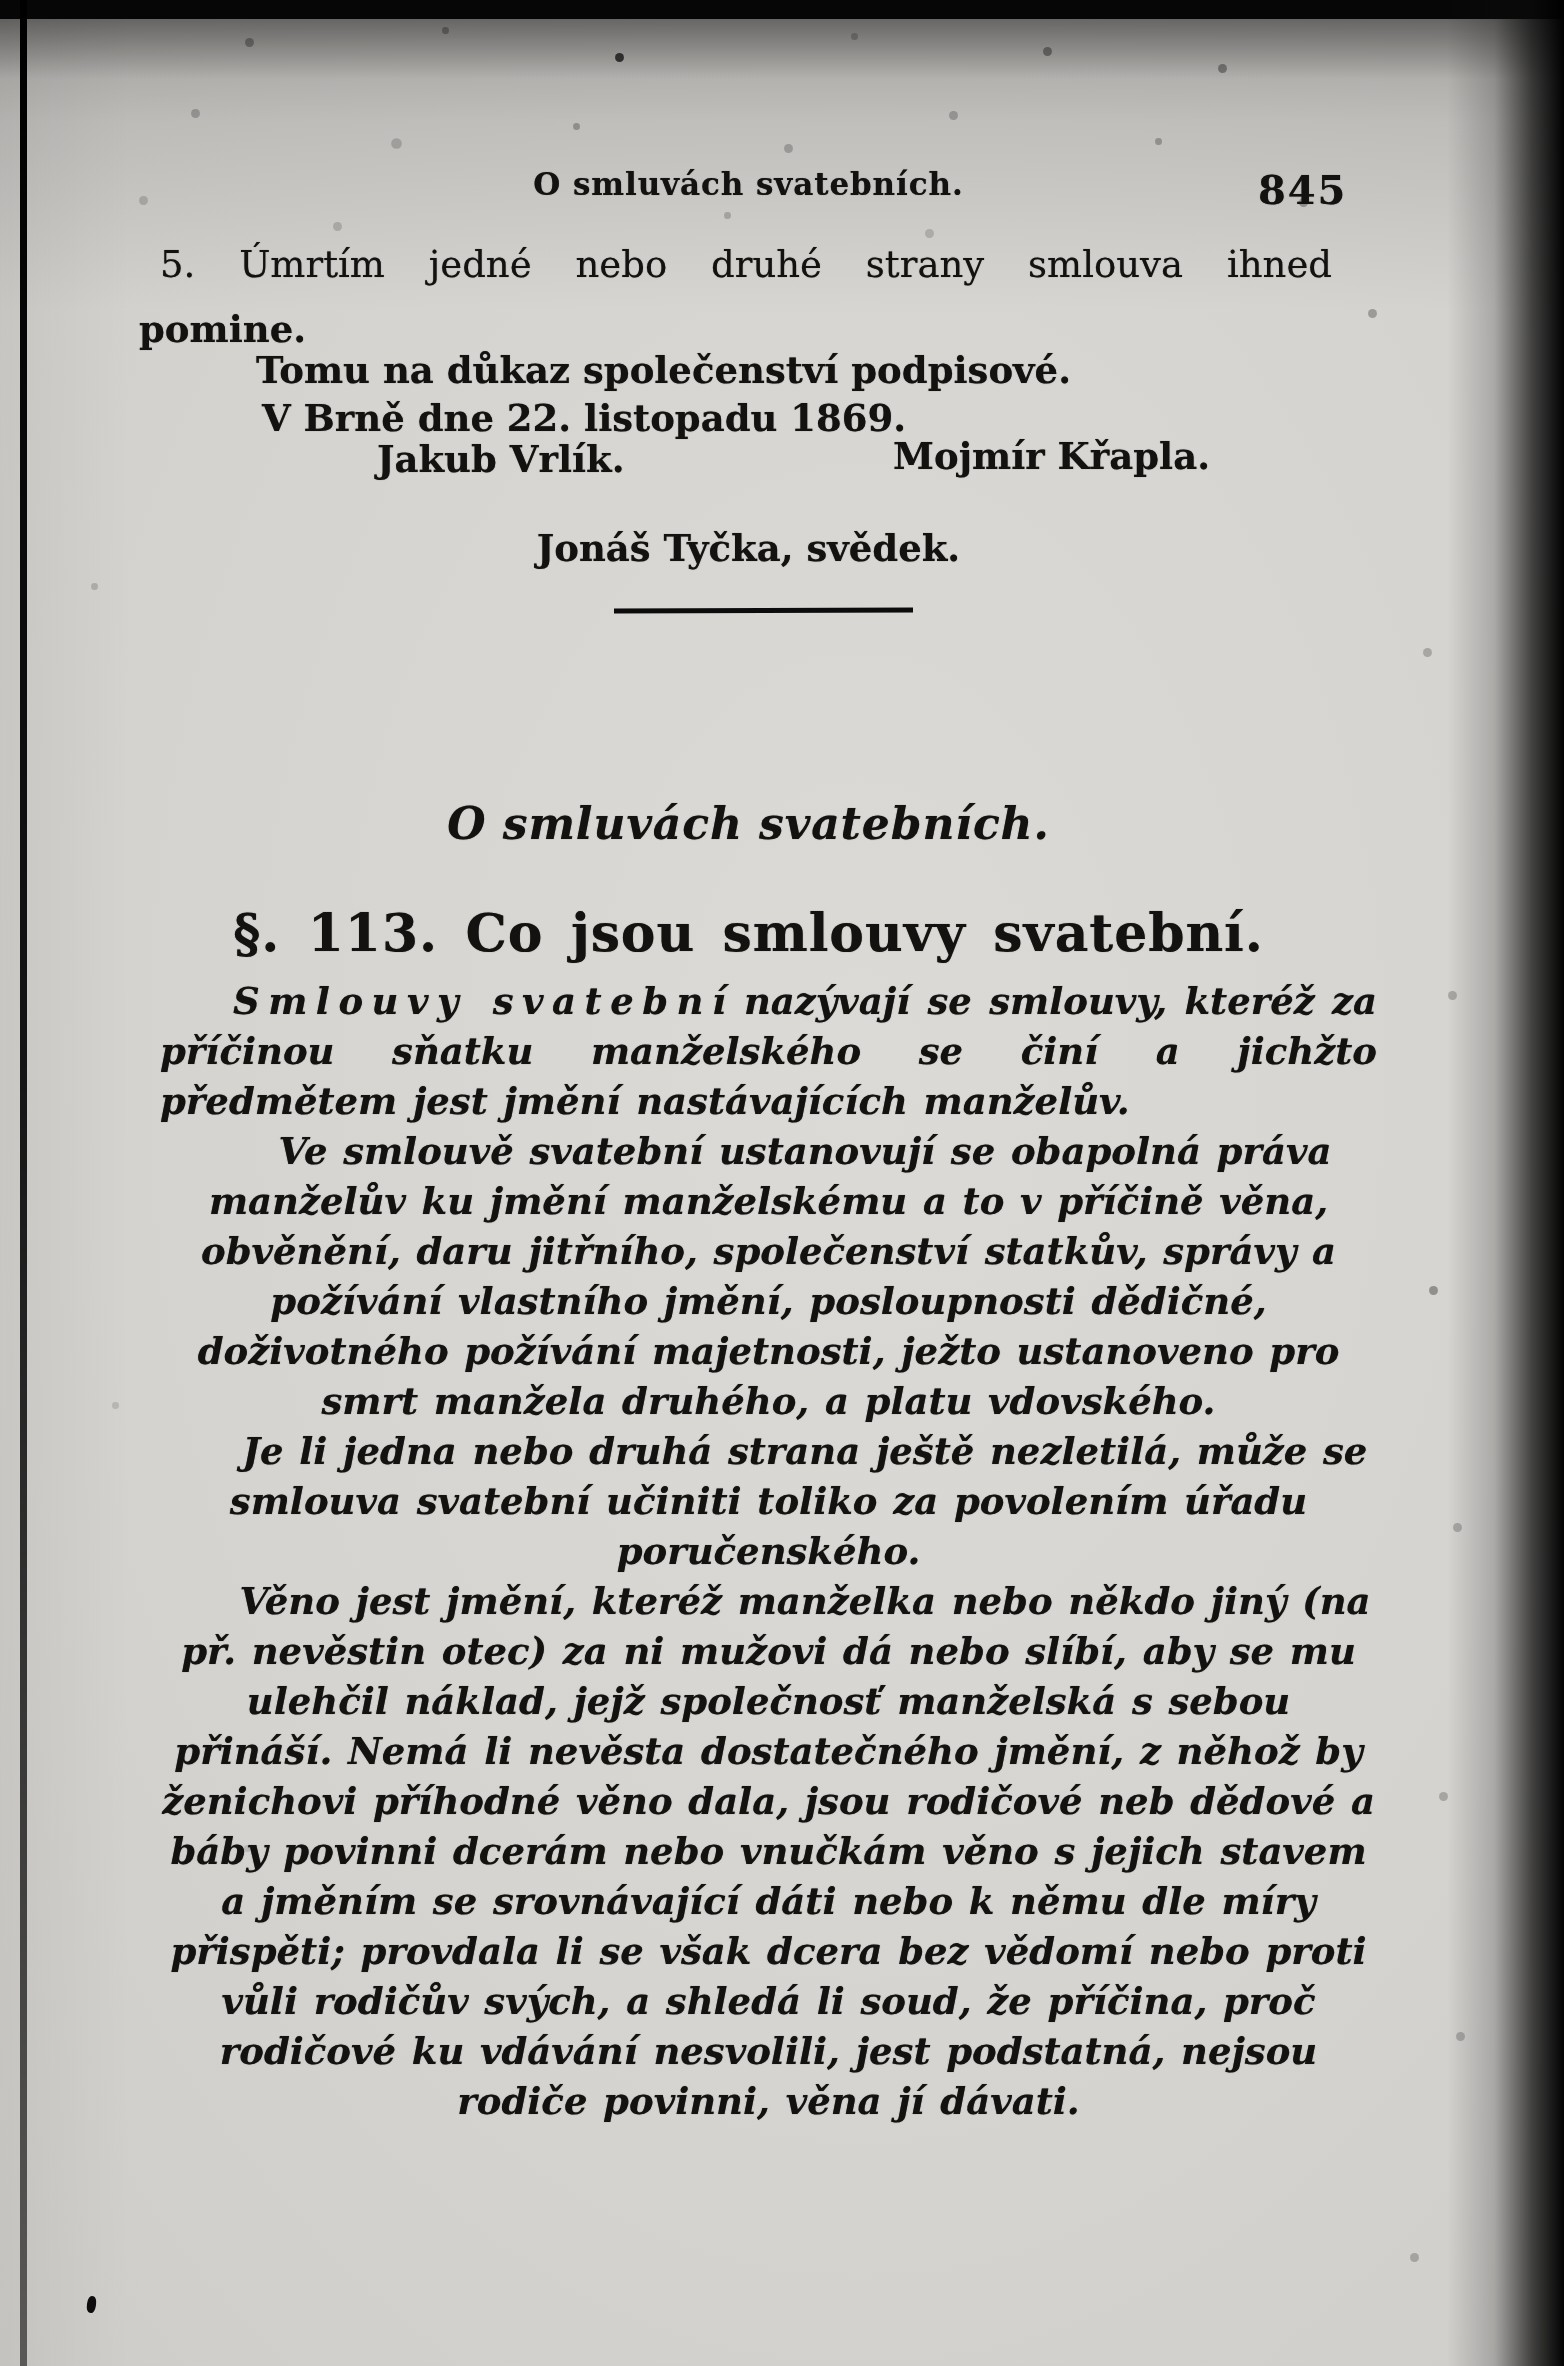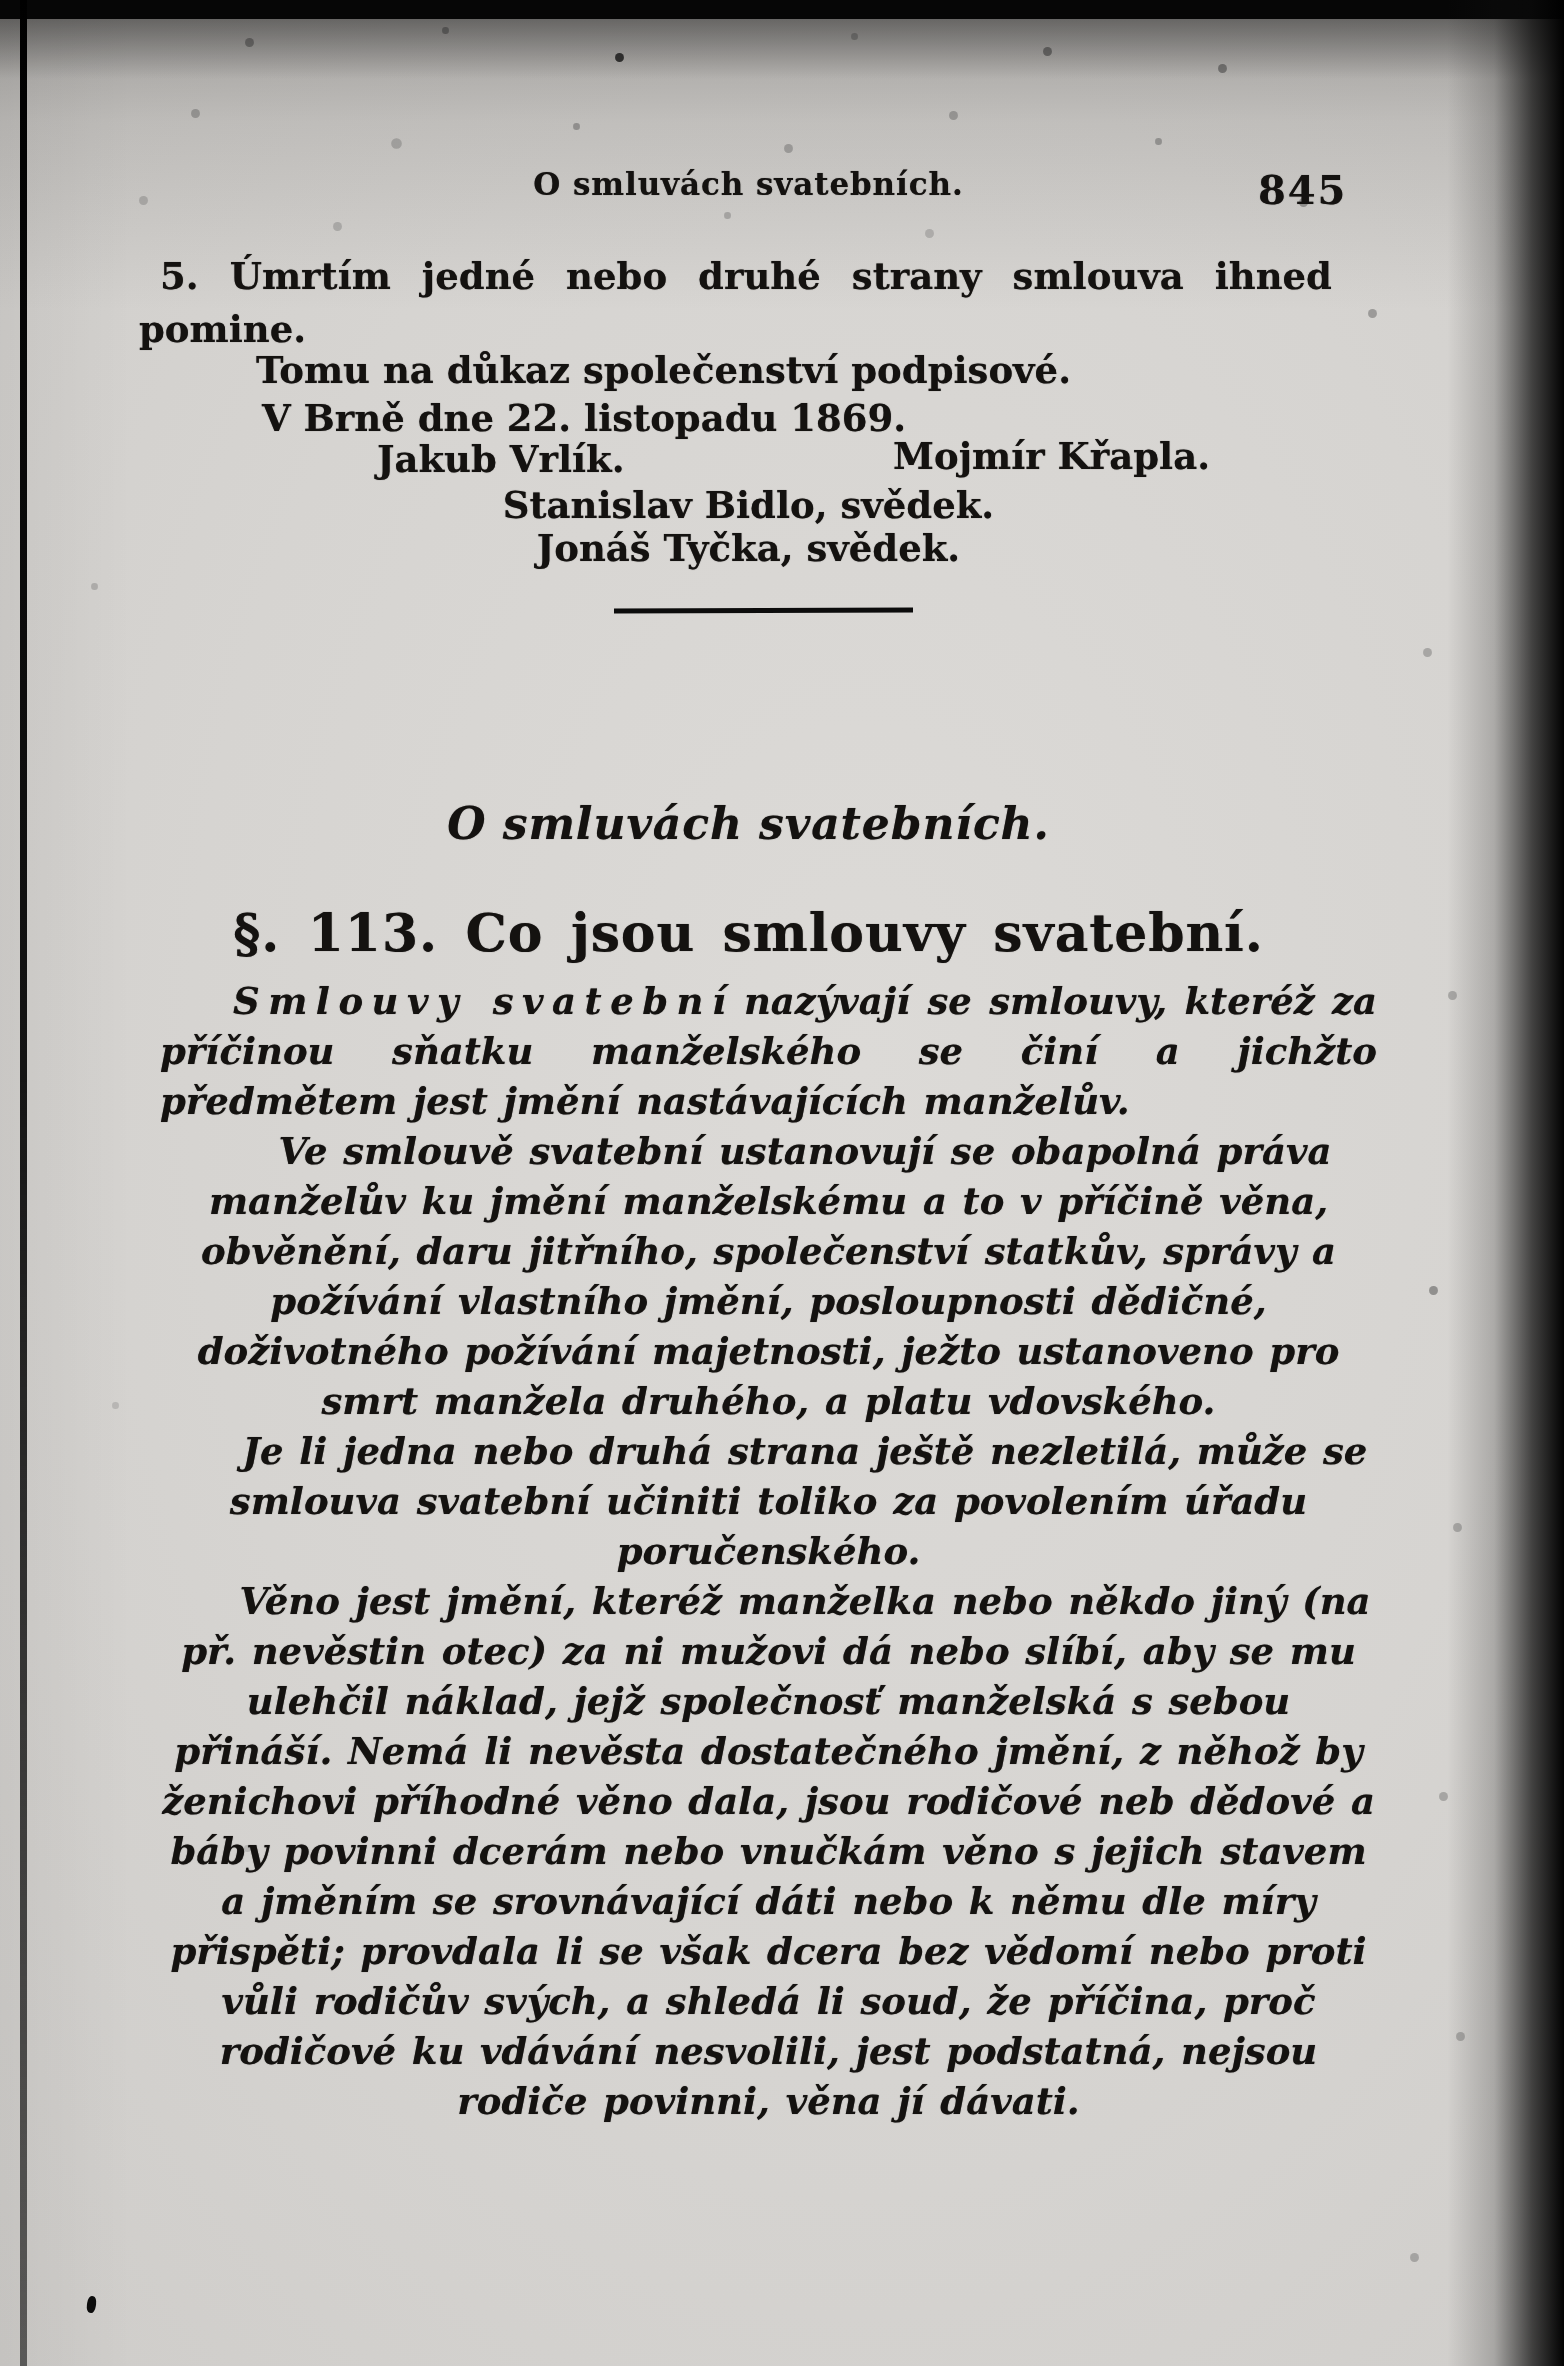--- a/index.html
+++ b/index.html
@@ -40,21 +40,21 @@
       92px 584px 0 0.9px rgba(90,90,90,.3), 1425px 650px 0 1.9px rgba(80,80,80,.35),
       1450px 993px 0 1.9px rgba(80,80,80,.35), 1431px 1288px 0 1.9px rgba(60,60,60,.45),
       1455px 1525px 0 1.9px rgba(80,80,80,.35), 1441px 1794px 0 1.9px rgba(80,80,80,.35),
       1458px 2034px 0 1.9px rgba(80,80,80,.35), 1412px 2255px 0 1.9px rgba(80,80,80,.35),
       113px 1403px 0 0.9px rgba(100,100,100,.25), 245px 1846px 0 0.9px rgba(100,100,100,.25);}
   
   .abs{position:absolute;margin:0;}
   .head{left:160px;top:166px;width:1177px;text-align:center;
     font-size:31px;font-weight:bold;letter-spacing:0.9px;}
   .pageno{left:1258px;top:166px;font-size:40px;font-weight:bold;letter-spacing:1.9px;}
-  .clause-l1{left:160px;top:254px;width:1172px;font-size:37px;font-weight:bold;
+  .clause-l1{left:160px;top:243px;width:1172px;font-size:37px;font-weight:normal;
     text-align:justify;text-align-last:justify;}
   .clause-l2{left:139px;top:307px;font-size:37px;font-weight:bold;}
   .attest{left:256px;top:348px;font-size:37px;font-weight:bold;}
   .dateline{left:262px;top:396px;font-size:37px;font-weight:bold;}
   .sig-left{left:377px;top:437px;font-size:37px;font-weight:bold;}
   .sig-right{left:893px;top:434px;font-size:37px;font-weight:bold;}
   .witness1{left:160px;top:483px;width:1177px;text-align:center;font-size:37px;font-weight:bold;}
   .witness2{left:160px;top:526px;width:1177px;text-align:center;font-size:37px;font-weight:bold;}
   .rule{left:614px;top:608px;width:299px;height:4.7px;background:#0c0c0c;transform:rotate(-0.2deg);}
   .chap-head{left:160px;top:738px;width:1177px;text-align:center;font-size:35px;font-weight:bold;}
@@ -82,21 +82,20 @@
 
   <div class="abs head ink">O smluvách svatebních.</div>
   <div class="abs pageno ink">845</div>
 
   <div class="abs clause-l1 ink">5. Úmrtím jedné nebo druhé strany smlouva ihned</div>
   <div class="abs clause-l2 ink">pomine.</div>
   <div class="abs attest ink">Tomu na důkaz společenství podpisové.</div>
   <div class="abs dateline ink">V Brně dne 22. listopadu 1869.</div>
   <div class="abs sig-left ink">Jakub Vrlík.</div>
   <div class="abs sig-right ink">Mojmír Křapla.</div>
-  <div class="abs witness1 ink">Stanislav Bidlo, svědek.</div>
   <div class="abs witness2 ink">Jonáš Tyčka, svědek.</div>
 
   <div class="abs rule"></div>
 
   <div class="abs chap-title ink">O smluvách svatebních.</div>
   <div class="abs sect-head ink">§. 113. Co jsou smlouvy svatební.</div>
 
   <div class="abs body">
     <p><span class="spaced-lead ink">Smlouvy svatební</span><span class="ink">nazývají se smlouvy, kteréž za příčinou sňatku manželského se činí a jichžto předmětem jest jmění nastávajících manželův.</span></p>
     <p class="ink">Ve smlouvě svatební ustanovují se obapolná práva manželův ku jmění manželskému a to v příčině věna, obvěnění, daru jitřního, společenství statkův, správy a požívání vlastního jmění, posloupnosti dědičné, doživotného požívání majetnosti, ježto ustanoveno pro smrt manžela druhého, a platu vdovského.</p>

